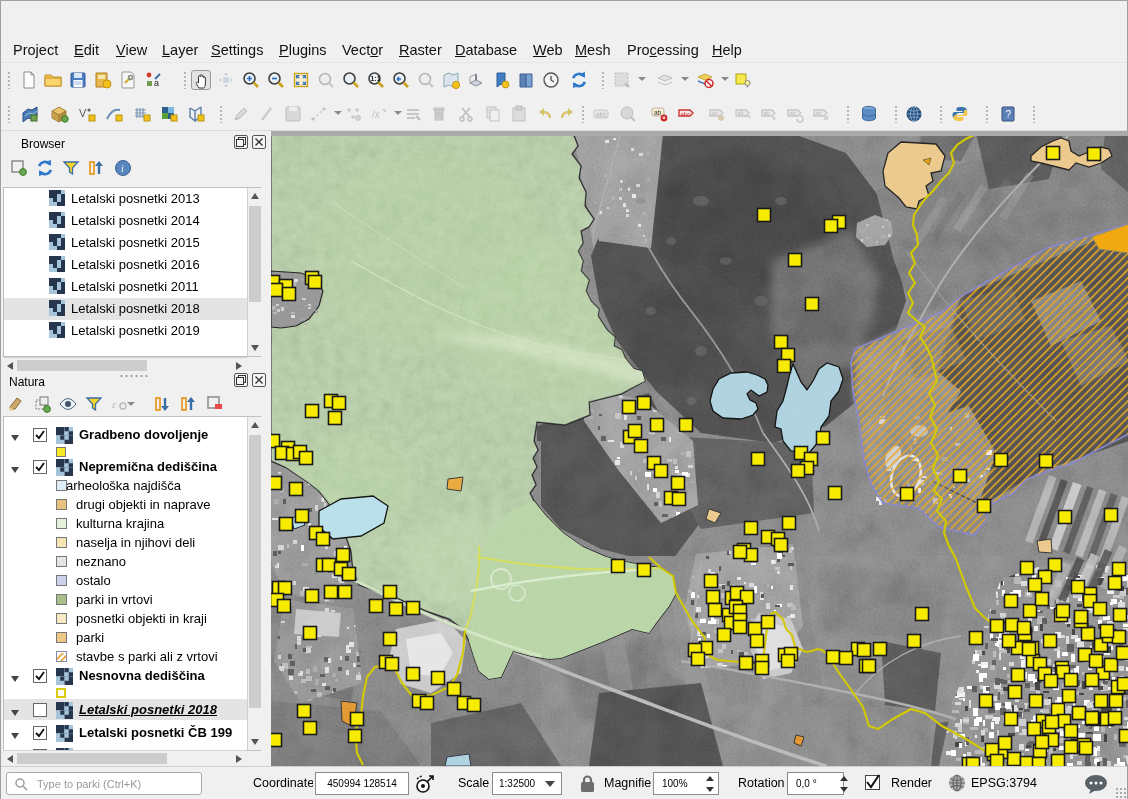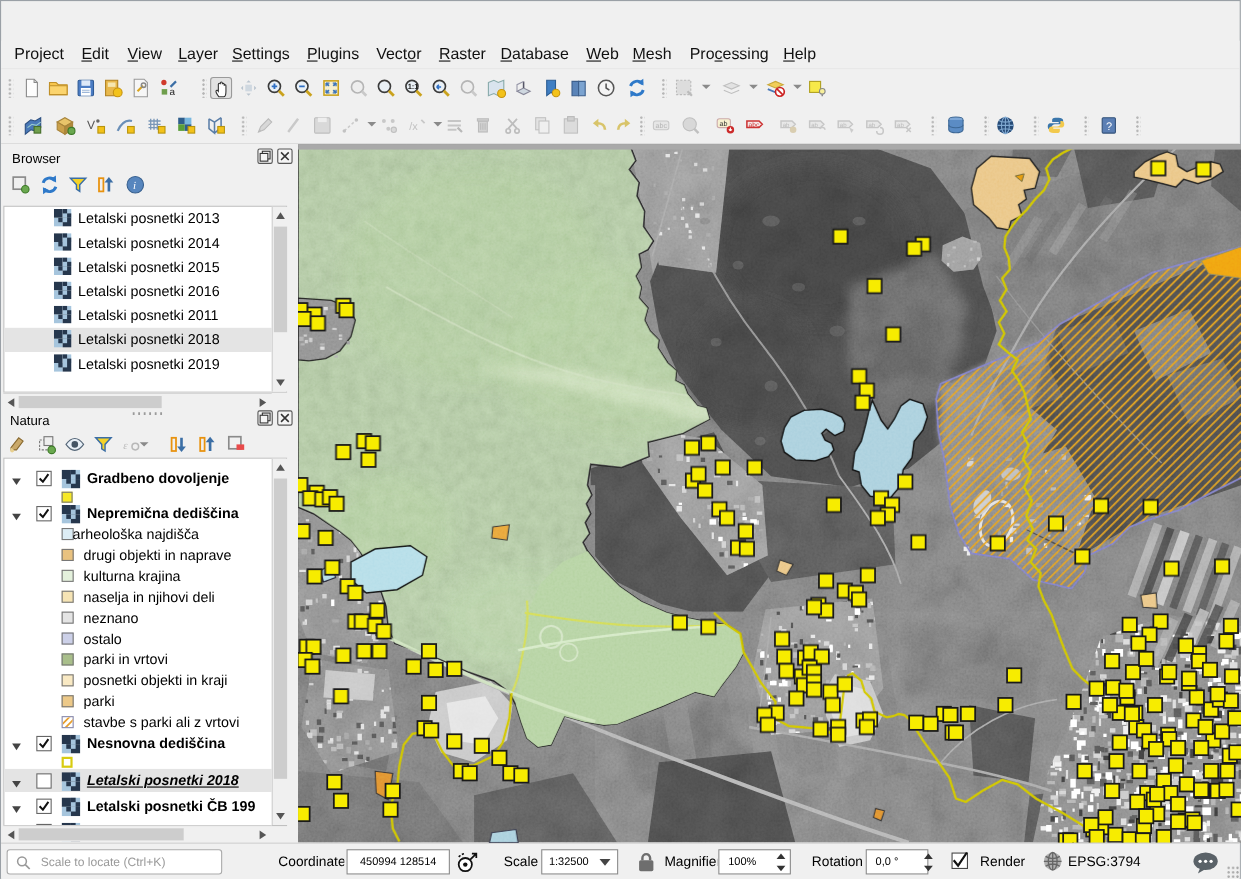--- a/index.html
+++ b/index.html
@@ -333,21 +333,21 @@
           <path d="M10.5 17c2.5 0 3-1 3-2.2V13h-6v-1h7.7c1.6 0 2.3-1.3 2.3-3s-.7-3-2.3-3H14v2.2C14 9.8 12.7 11 11 11H6c-1.4 0-2.5 1.1-2.5 2.5v1C3.5 16 5.5 17 7.5 17z" fill="#f2c94c"></path>
         </svg></span>
       <span class="ticon" style="left:997px"><svg viewBox="0 0 20 20">
           <rect x="4" y="3" width="12" height="14" rx="1" fill="#5b7fb4" stroke="#32517a"></rect>
           <text x="7.5" y="14" font-size="10" fill="#fff" font-family="Liberation Sans">?</text>
         </svg></span>
       <span class="dd" style="left:333px"></span>
       <span class="dd" style="left:393px"></span>
     </div>
     <div class="dock abs">
-      <span class="ptitle" style="left:10px;top:6px">Browser</span>
+      <span class="ptitle" style="left:20px;top:6px">Browser</span>
       <span class="pbtn" style="left:233px;top:4px"><svg width="12" height="12" viewBox="0 0 12 12">
           <rect x="3.5" y="1.5" width="7" height="7" fill="none" stroke="#333"></rect>
           <rect x="1.5" y="3.5" width="7" height="7" fill="#f4f4f4" stroke="#333"></rect>
         </svg></span>
       <span class="pbtn" style="left:251px;top:4px"><svg width="12" height="12" viewBox="0 0 12 12">
           <path d="M2.5 2.5l7 7m0-7l-7 7" stroke="#333" stroke-width="1.4"></path>
         </svg></span>
       <span class="ticon" style="left:8px;top:27px"><svg viewBox="0 0 20 20">
           <rect x="3" y="3" width="11" height="11" fill="none" stroke="#8a8a8a" stroke-width="1.5"></rect>
           <circle cx="14" cy="14" r="3.4" fill="#6aa84f" stroke="#3d7a28"></circle>
@@ -2259,21 +2259,21 @@
         <use href="#sq" x="985" y="700"></use>
         <use href="#sq" x="1122" y="652"></use>
         <rect x="270" y="130" width="858" height="5" fill="#a9a9a9"></rect>
       </svg></div>
     <div id="status" class="abs">
       <div class="abs" style="left:5px;top:5px;width:196px;height:23px;background:#fff;border:1px solid #aaa;border-radius:3px">
         <svg class="abs" style="left:7px;top:4px" width="15" height="15" viewBox="0 0 15 15">
           <circle cx="6" cy="6" r="4" fill="none" stroke="#999" stroke-width="1.4"></circle>
           <path d="M9 9l4 4" stroke="#999" stroke-width="1.6"></path>
         </svg>
-        <span class="abs" style="left:30px;top:5px;font-size:11px;color:#9a9a9a">Scale to locate (Ctrl+K)</span>
+        <span class="abs" style="left:30px;top:5px;font-size:11px;color:#9a9a9a">Type to parki (Ctrl+K)</span>
       </div>
       <span class="slb" style="left:252px;top:9px;width:60px">Coordinate</span>
       <div class="sin" style="left:314px;top:5px;width:94px;height:23px;text-align:center;line-height:21px">450994 128514</div>
       <svg class="abs" style="left:413px;top:6px" width="22" height="22" viewBox="0 0 22 22">
         <circle cx="9" cy="13" r="6" fill="#fff" stroke="#111" stroke-width="1.6"></circle>
         <circle cx="9" cy="13" r="2" fill="#111"></circle>
         <path d="M13 9L19 3M15 3l4 0 0 4" stroke="#111" stroke-width="1.6" fill="none"></path>
         <path d="M3 6c2-2 4-3 6-3" stroke="#111" fill="none" stroke-dasharray="2 1.6" stroke-width="1.4"></path>
       </svg>
       <span class="slb" style="left:457px;top:9px;width:32px">Scale</span>

